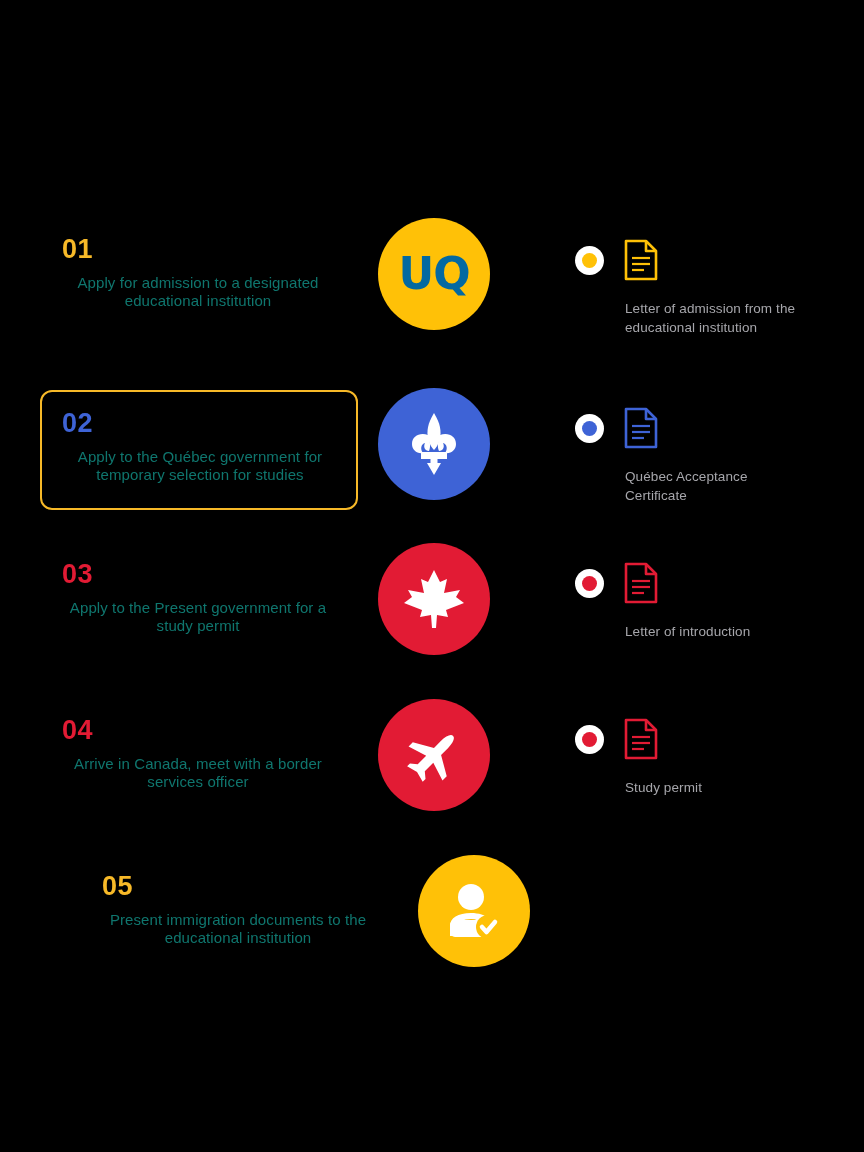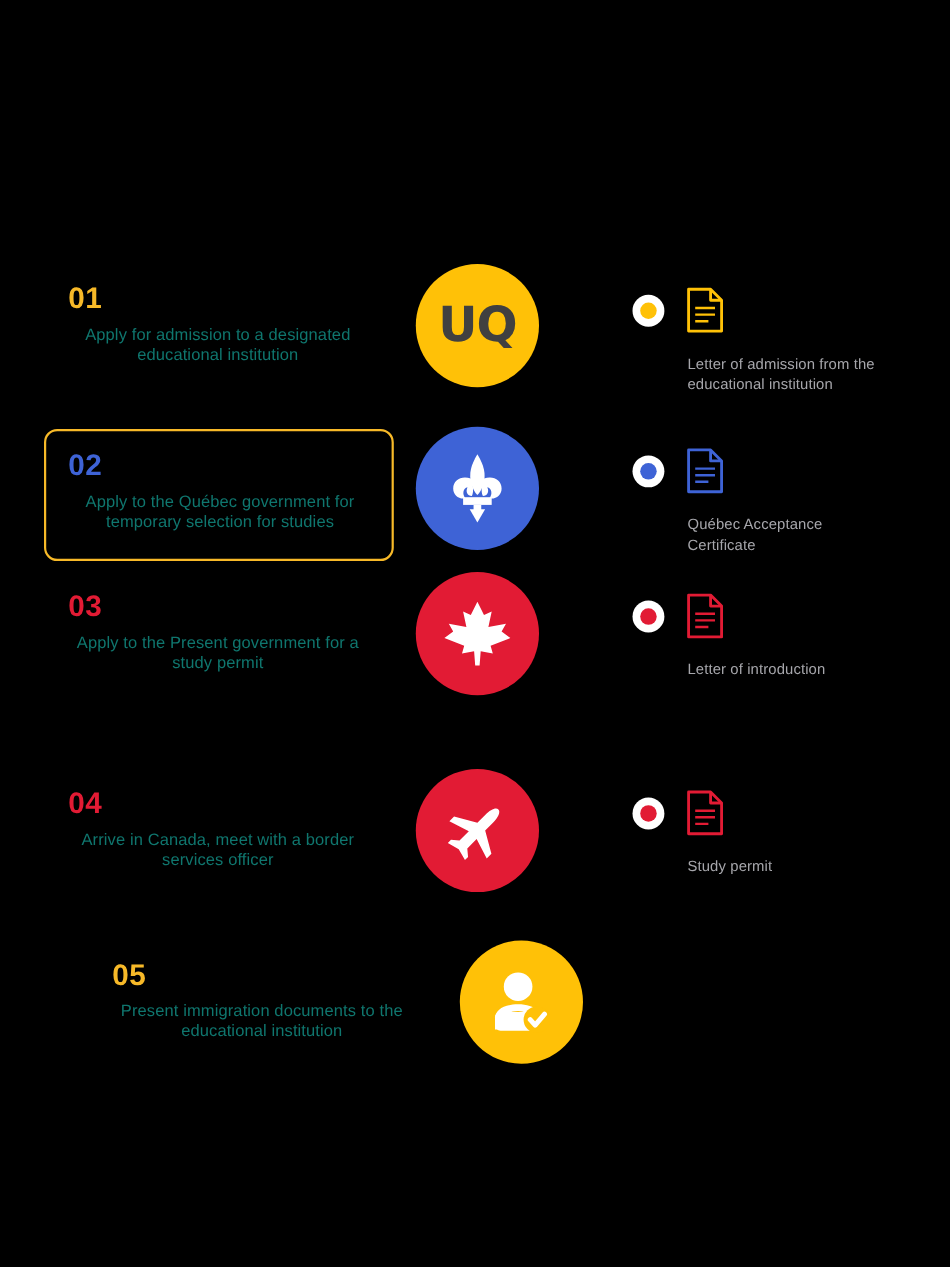--- a/index.html
+++ b/index.html
@@ -24,23 +24,23 @@
     background: #000000;
   }
 
   
   .row {
     position: absolute;
     left: 0;
     width: 864px;
     height: 156px;
   }
-  .row-1 { top: 238px; }
+  .row-1 { top: 216px; }
   .row-2 { top: 386px; }
-  .row-3 { top: 518px; }
+  .row-3 { top: 541px; }
   .row-4 { top: 697px; }
   .row-5 { top: 853px; margin-left: 40px; }
 
   
   .step-text {
     position: absolute;
     left: 40px;
     top: 0;
     width: 318px;
     padding: 18px 18px 16px 20px;
@@ -89,21 +89,21 @@
   .badge svg { display: block; }
   .bg-amber { background: #FFC107; }
   .bg-blue  { background: #3E63D6; }
   .bg-red   { background: #E21B34; }
 
   
   .uq-mark {
     font-family: "DejaVu Sans", sans-serif;
     font-size: 44px;
     font-weight: 700;
-    color: #404040;
+    color: #0369a1;
     letter-spacing: -1px;
     line-height: 1;
   }
 
   
   .output {
     position: absolute;
     left: 575px;
     top: 0;
   }

